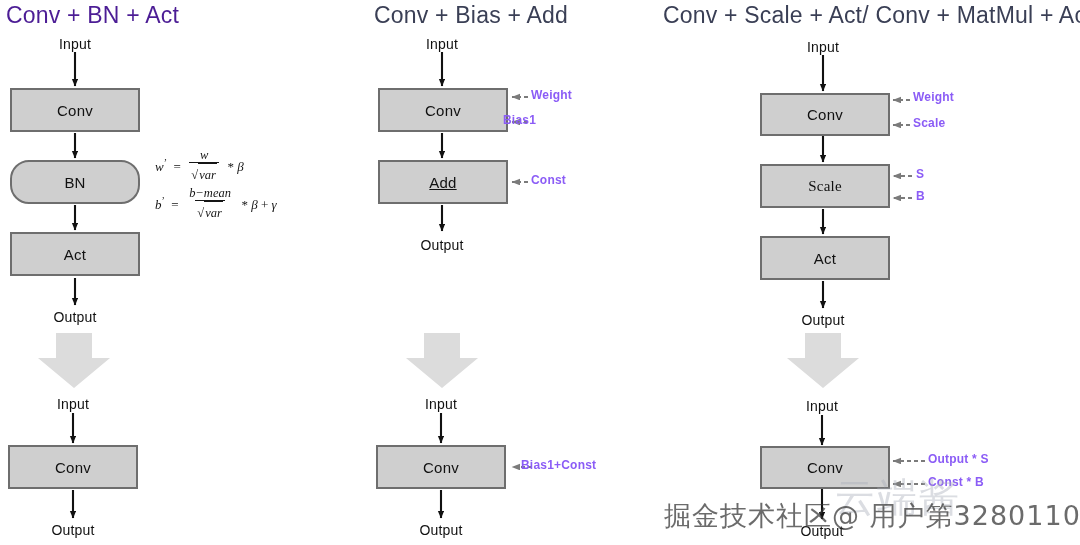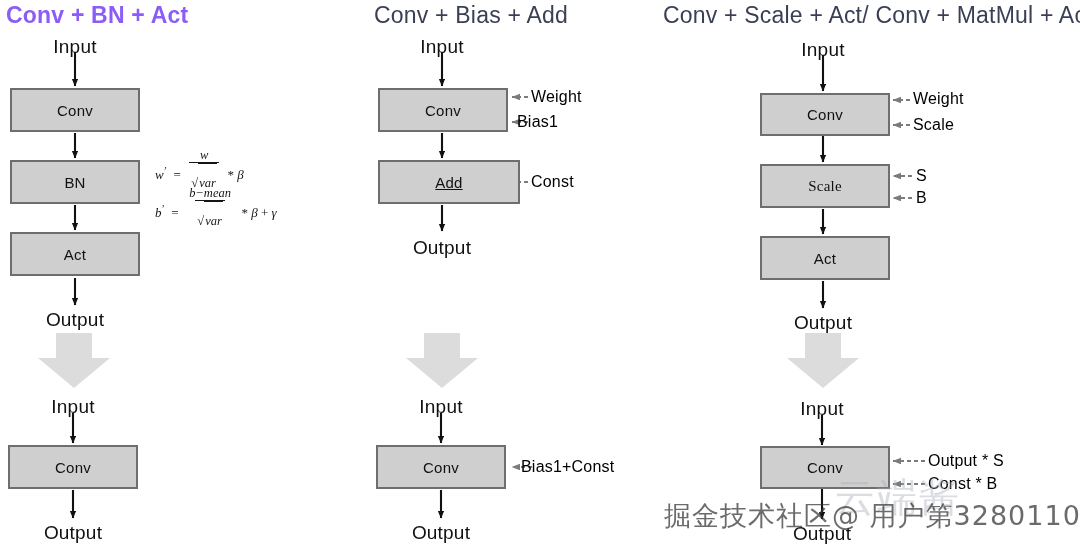--- a/index.html
+++ b/index.html
@@ -22,50 +22,51 @@
     height: 545px;
   }
   .col-title {
     position: absolute;
     font-size: 23px;
     font-weight: 400;
     letter-spacing: 0.2px;
     white-space: nowrap;
     line-height: 26px;
   }
-  .title-1 { color: #8b5cf6; font-weight: bold; }
+  .title-1 { color: #4c1d95; }
   .title-2 { color: #3a3f55; }
   .title-3 { color: #3a3f55; }
 
   .node {
     position: absolute;
     box-sizing: border-box;
     background: #cfcfcf;
     border: 2px solid #6e6e6e;
     display: flex;
     align-items: center;
     justify-content: center;
     font-size: 15px;
     color: #111111;
     letter-spacing: 0.2px;
   }
   .io-label {
     position: absolute;
-    font-size: 19px;
+    font-size: 14px;
     color: #111111;
     white-space: nowrap;
     transform: translateX(-50%);
     letter-spacing: 0.2px;
   }
   .side-label {
     position: absolute;
-    font-size: 16px;
-    color: #000000;
+    font-size: 12px;
+    color: #8b5cf6;
     white-space: nowrap;
     letter-spacing: 0.2px;
+    font-weight: bold;
   }
   .conn, .leader, .bigarrow {
     position: absolute;
     overflow: visible;
   }
   .formula {
     position: absolute;
     font-family: "Liberation Serif", serif;
     font-size: 13px;
     color: #151515;
@@ -101,21 +102,21 @@
   }
   .rad { display: inline-block; position: relative; }
   .rad::before {
     content: "\221A";
     font-style: normal;
     font-size: 12.5px;
   }
   .rad > span {
     border-top: 1px solid #151515;
     display: inline-block;
-    padding: 12px 1px;
+    padding: 4px 1px;
     font-style: italic;
   }
 
   #watermark {
     position: absolute;
     left: 664px;
     top: 498px;
     font-size: 27px;
     font-family: "DejaVu Sans", sans-serif;
     color: rgba(50,50,50,0.72);
@@ -198,21 +199,21 @@
       <path d="M805,333 H841 V358 H859 L823,388 L787,358 H805 Z"></path>
     </g>
   </svg>
 
   <div class="col-title title-1" style="left:6px; top:2px;">Conv + BN + Act</div>
 
   <div class="io-label" style="left:75px; top:36px;">Input</div>
 
   <div class="node" style="left:10px; top:88px; width:130px; height:44px;">Conv</div>
 
-  <div class="node" style="left:10px; top:160px; width:130px; height:44px;">BN</div>
+  <div class="node" style="left:10px; top:160px; width:130px; height:44px;border-radius:19px;">BN</div>
 
   <div class="node" style="left:10px; top:232px; width:130px; height:44px;">Act</div>
 
   <div class="io-label" style="left:75px; top:309px;">Output</div>
 
   <div class="io-label" style="left:73px; top:396px;">Input</div>
 
   <div class="node" style="left:8px; top:445px; width:130px; height:44px;">Conv</div>
 
   <div class="io-label" style="left:73px; top:522px;">Output</div>
@@ -238,23 +239,23 @@
   </div>
 
   <div class="col-title title-2" style="left:374px; top:2px;">Conv + Bias + Add</div>
 
   <div class="io-label" style="left:442px; top:36px;">Input</div>
 
   <div class="node" style="left:378px; top:88px; width:130px; height:44px;">Conv</div>
 
   <div class="side-label" style="left:531px; top:88px;">Weight</div>
 
-  <div class="side-label" style="left:517px; top:113px;">Bias1</div>
-
-  <div class="node" style="left:378px; top:160px; width:142px; height:44px;text-decoration:underline;">Add</div>
+  <div class="side-label" style="left:503px; top:113px;">Bias1</div>
+
+  <div class="node" style="left:378px; top:160px; width:130px; height:44px;text-decoration:underline;">Add</div>
 
   <div class="side-label" style="left:531px; top:173px;text-align:center;">Const</div>
 
   <div class="io-label" style="left:442px; top:237px;">Output</div>
 
   <div class="io-label" style="left:441px; top:396px;">Input</div>
 
   <div class="node" style="left:376px; top:445px; width:130px; height:44px;">Conv</div>
 
   <div class="side-label" style="left:521px; top:458px;">Bias1+Const</div>

